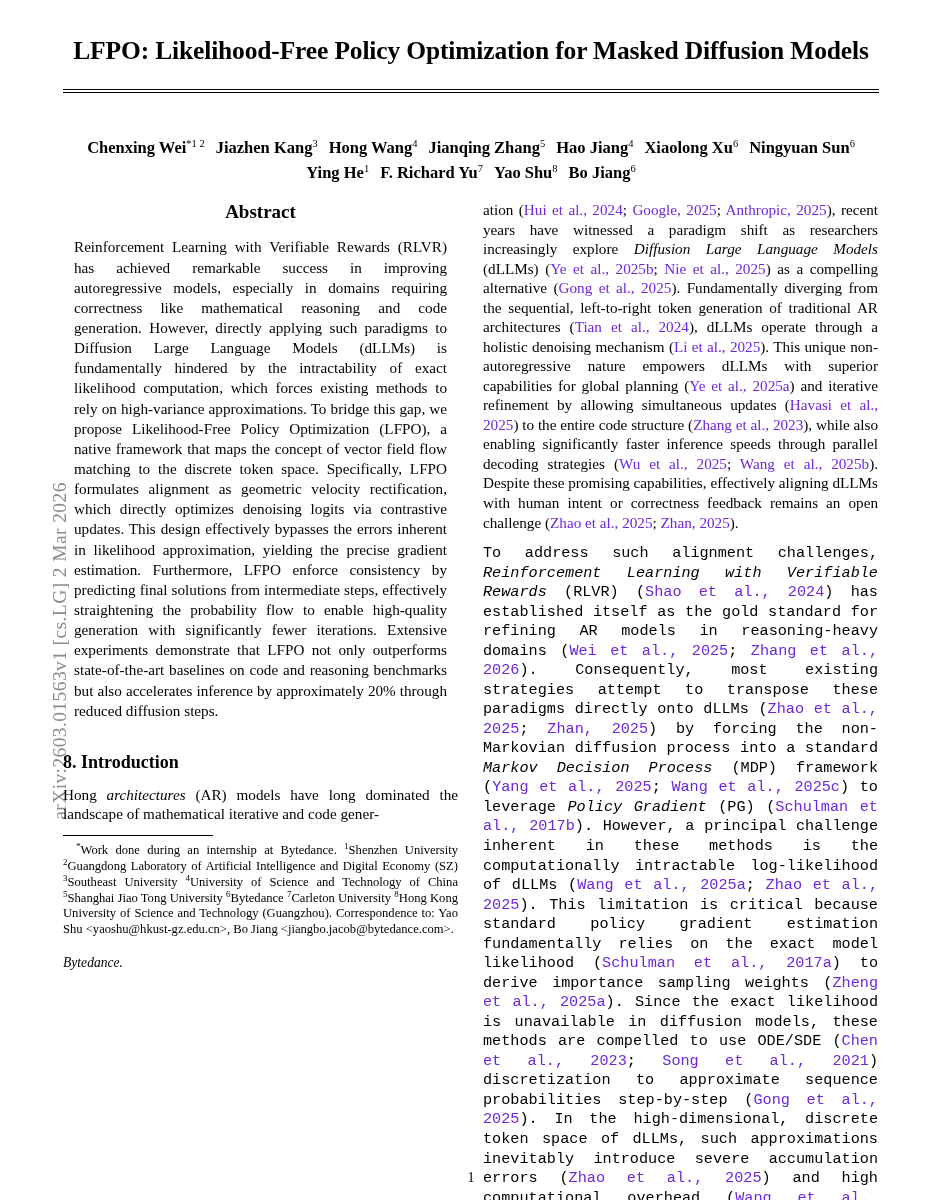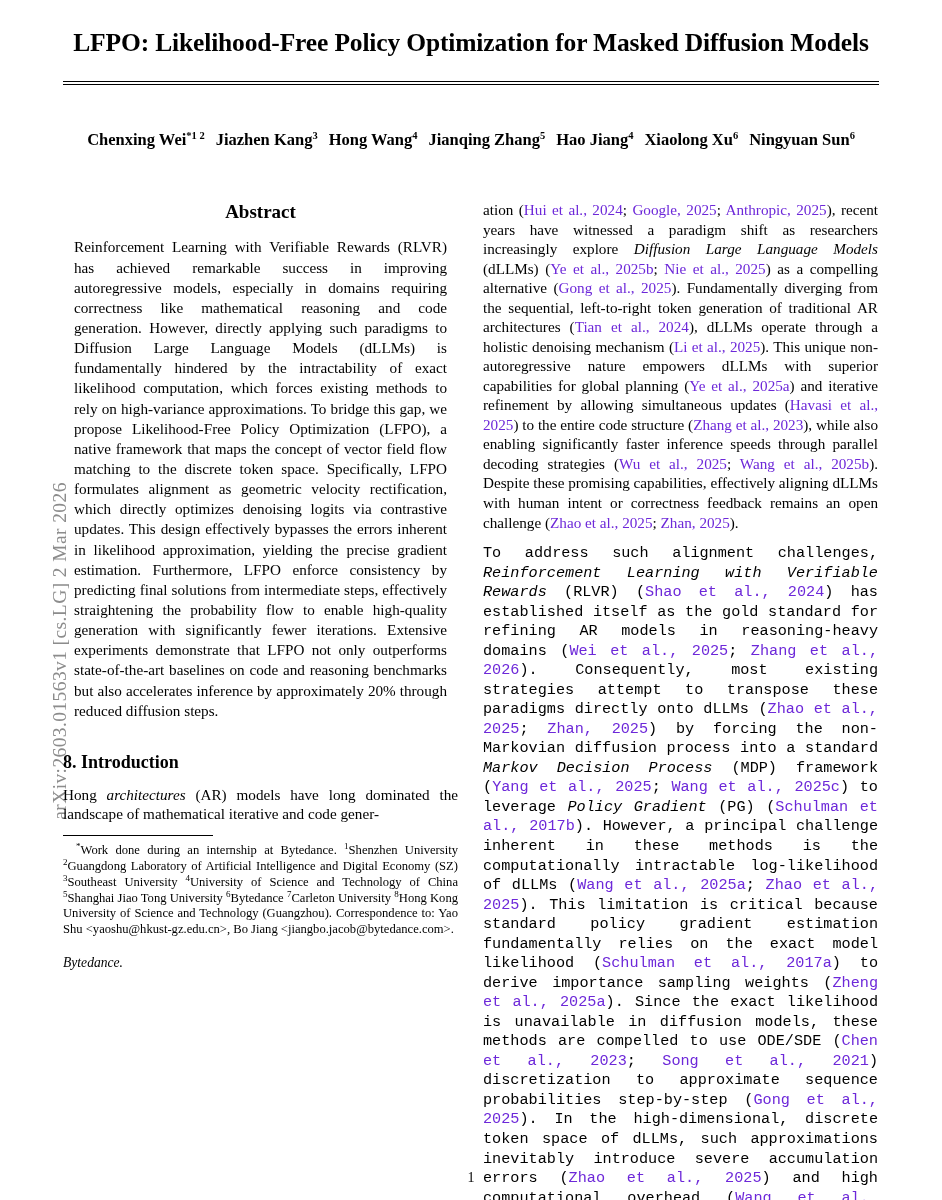--- a/index.html
+++ b/index.html
@@ -36,21 +36,21 @@
   .page {
     position: absolute;
     left: 63px;
     top: 0;
     width: 816px;
     height: 1200px;
   }
 
   .title {
     margin: 0;
-    padding-top: 28px;
+    padding-top: 36px;
     font-size: 25.5px;
     font-weight: bold;
     text-align: center;
     letter-spacing: -0.15px;
     line-height: 1.2;
   }
 
   .rule-double {
     margin-top: 22px;
     border-top: 1.6px solid #000;
@@ -62,21 +62,21 @@
   .authors {
     margin-top: 42px;
     text-align: center;
     font-size: 16.5px;
     font-weight: bold;
     line-height: 1.55;
   }
   .authors .aname { white-space: nowrap; }
   .authors sup {
     font-size: 10.5px;
-    font-weight: bold;
+    font-weight: normal;
     vertical-align: super;
     line-height: 0;
   }
   .authors .gap { display: inline-block; width: 11px; }
 
   
   .columns {
     position: absolute;
     top: 200px;
     left: 0;
@@ -159,20 +159,21 @@
 <div class="arxiv-stamp">arXiv:2603.01563v1  [cs.LG]  2 Mar 2026</div>
 
 <div class="page">
 
   <h1 class="title">LFPO: Likelihood-Free Policy Optimization for Masked Diffusion Models</h1>
 
   <div class="rule-double"></div>
 
   <div class="authors">
       <div><span class="aname">Chenxing Wei<sup>*1 2</sup></span><span class="gap"></span><span class="aname">Jiazhen Kang<sup>3</sup></span><span class="gap"></span><span class="aname">Hong Wang<sup>4</sup></span><span class="gap"></span><span class="aname">Jianqing Zhang<sup>5</sup></span><span class="gap"></span><span class="aname">Hao Jiang<sup>4</sup></span><span class="gap"></span><span class="aname">Xiaolong Xu<sup>6</sup></span><span class="gap"></span><span class="aname">Ningyuan Sun<sup>6</sup></span></div>
+      <div><span class="aname">Ying He<sup>1</sup></span><span class="gap"></span><span class="aname">F. Richard Yu<sup>7</sup></span><span class="gap"></span><span class="aname">Yao Shu<sup>8</sup></span><span class="gap"></span><span class="aname">Bo Jiang<sup>6</sup></span></div>
     </div>
 
   <div class="columns">
 
     <div class="col col-left">
 
       <div class="abstract-head">Abstract</div>
       <div class="abstract-body">Reinforcement Learning with Verifiable Rewards (RLVR) has achieved remarkable success in improving autoregressive models, especially in domains requiring correctness like mathematical reasoning and code generation. However, directly applying such paradigms to Diffusion Large Language Models (dLLMs) is fundamentally hindered by the intractability of exact likelihood computation, which forces existing methods to rely on high-variance approximations. To bridge this gap, we propose Likelihood-Free Policy Optimization (LFPO), a native framework that maps the concept of vector field flow matching to the discrete token space. Specifically, LFPO formulates alignment as geometric velocity rectification, which directly optimizes denoising logits via contrastive updates. This design effectively bypasses the errors inherent in likelihood approximation, yielding the precise gradient estimation. Furthermore, LFPO enforce consistency by predicting final solutions from intermediate steps, effectively straightening the probability flow to enable high-quality generation with significantly fewer iterations. Extensive experiments demonstrate that LFPO not only outperforms state-of-the-art baselines on code and reasoning benchmarks but also accelerates inference by approximately 20% through reduced diffusion steps.</div>
 
       <div class="section-head">8. Introduction</div>

